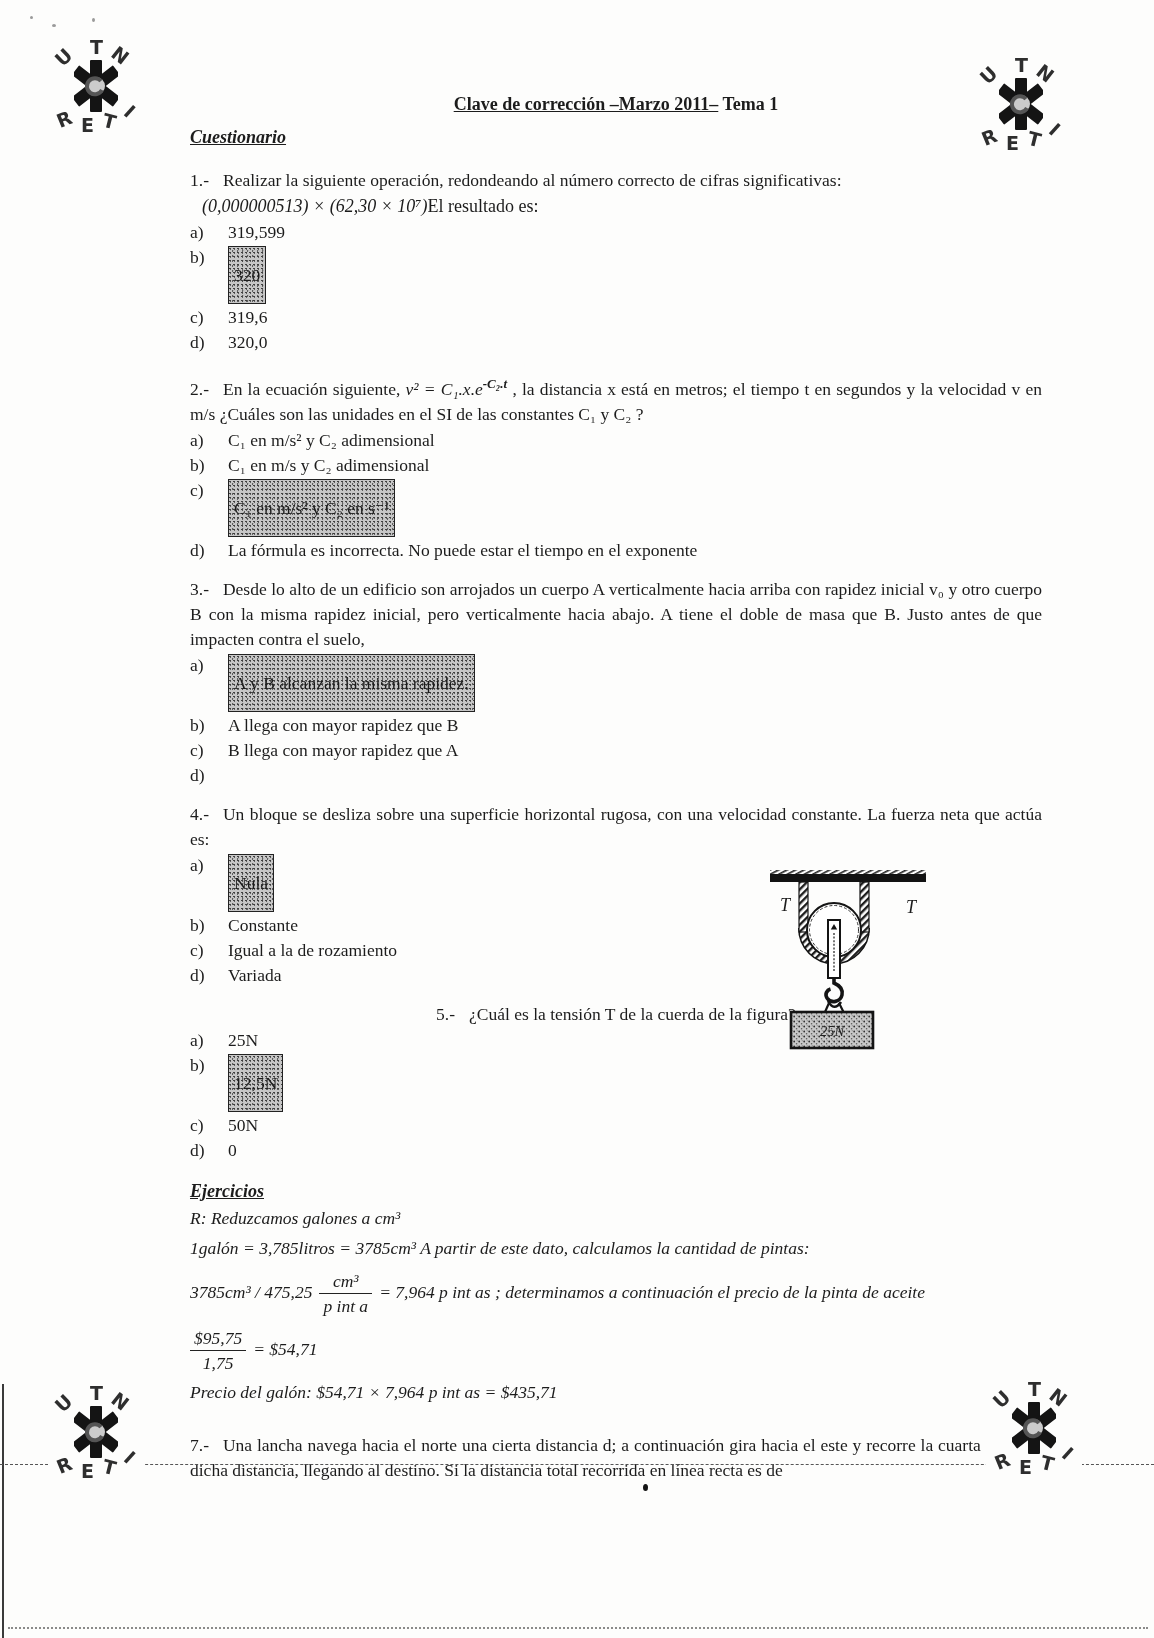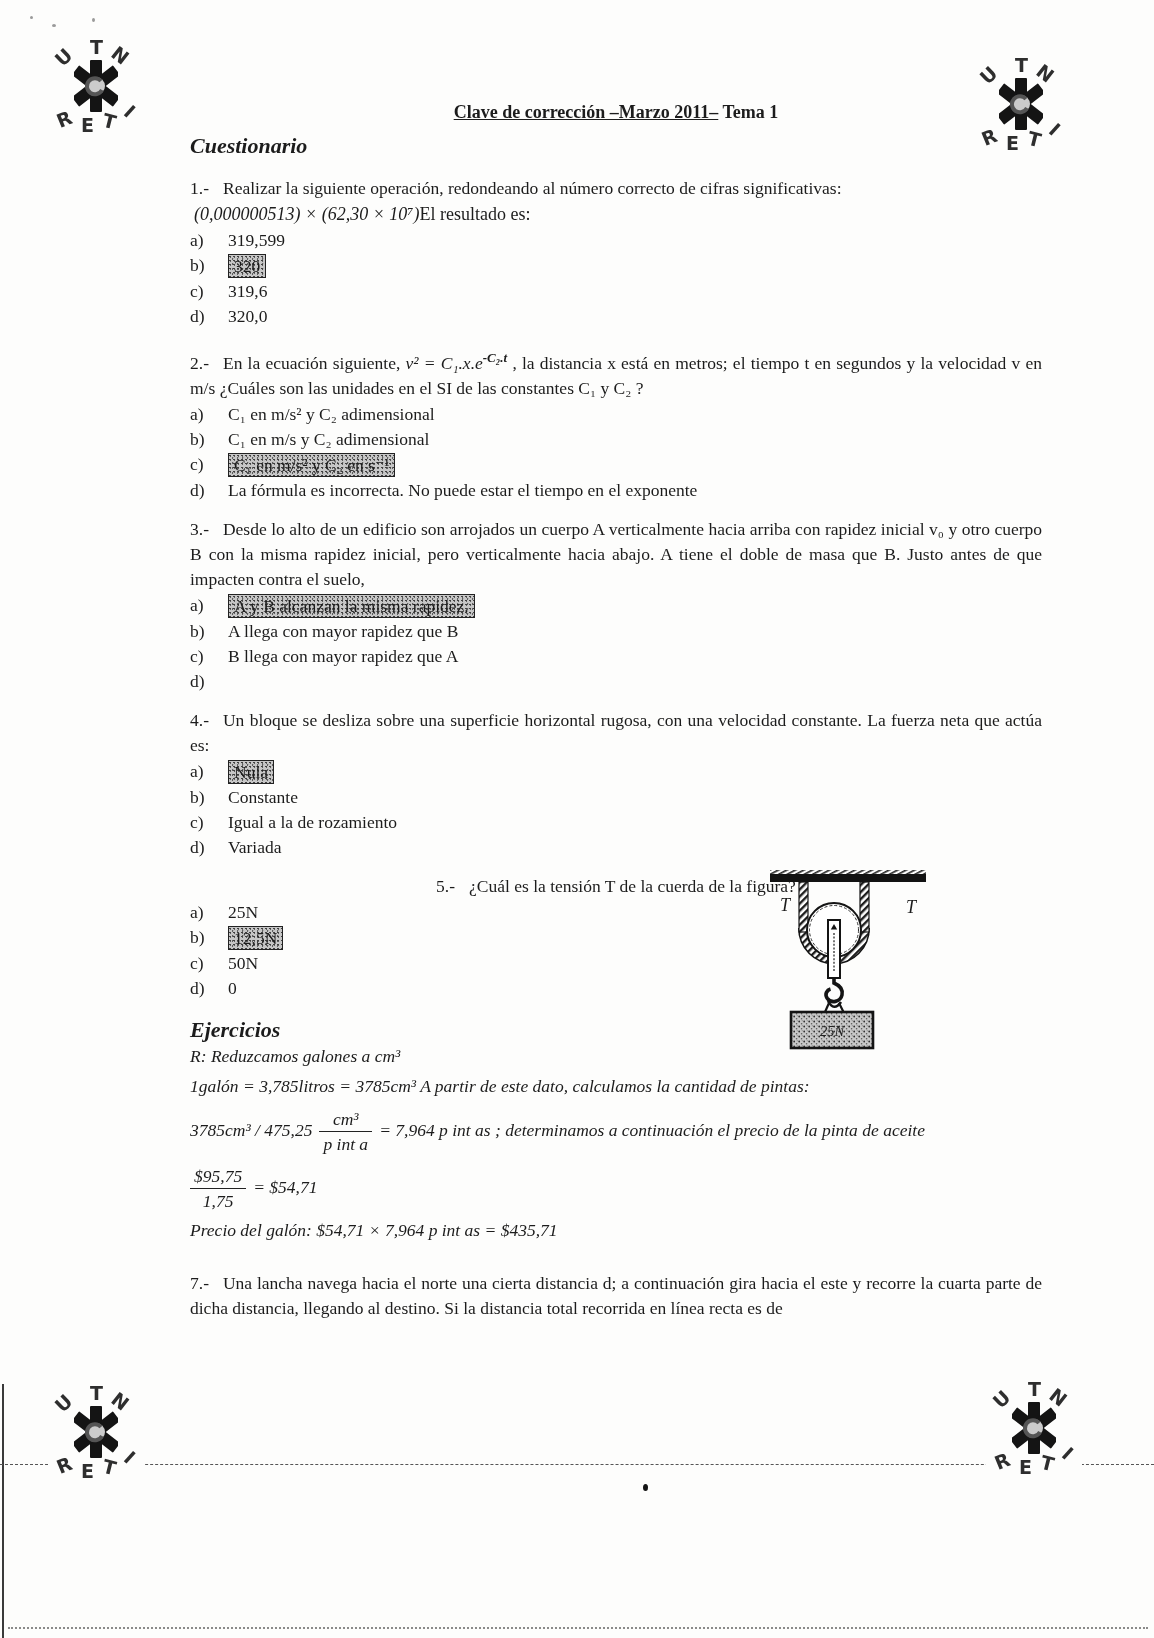--- a/index.html
+++ b/index.html
@@ -2,42 +2,42 @@
 <html><head>
 <meta charset="utf-8">
 <style>
   html,body{margin:0;padding:0;background:#dcdcdc;}
   .page{
     position:relative;width:1154px;height:1638px;margin:0 auto;
     background:#fefefdf5;background-color:#fdfdfc;overflow:hidden;
     font-family:"Liberation Serif","DejaVu Serif",serif;
     color:#1c1c1c;font-size:17.5px;line-height:25px;
   }
-  .content{position:absolute;left:190px;right:112px;top:100px;}
+  .content{position:absolute;left:190px;right:112px;top:92px;}
   .title{text-align:center;font-weight:bold;font-size:18px;white-space:nowrap;}
   .title .u{text-decoration:underline;}
-  .sec{font-weight:bold;font-style:italic;font-size:22px;margin-top:8px;}
+  .sec{font-weight:bold;font-style:italic;text-decoration:underline;font-size:18px;margin-top:8px;}
   .sec2{margin-top:16px;}
   .q{margin:0;text-align:justify;}
   .mt1{margin-top:18px;} .mt2{margin-top:16px;} .mt3{margin-top:14px;}
   .qnum{font-weight:normal;padding-right:14px;}
-  .fline{margin:1px 4px;font-size:18px;}
+  .fline{margin:1px 12px;font-size:18px;}
   .math{font-style:italic;}
   .opts{margin:1px 0 0 0;}
   .opt{display:flex;line-height:25px;margin:0;}
   .olabel{width:38px;flex:none;}
   .otext{}
   .hl{
     display:inline-block;border:1.6px solid #222;
     background-color:#c6c6c6;
     background-image:
       radial-gradient(circle at 30% 40%, #3f3f3f 0 0.9px, rgba(0,0,0,0) 1.1px),
       radial-gradient(circle at 72% 76%, #606060 0 0.8px, rgba(0,0,0,0) 1px);
     background-size:4px 4px,5px 5px;
-    padding:0 5px;line-height:22px;margin:1px 0;
+    padding:17px 5px;line-height:22px;margin:1px 0;
   }
   .sol{font-style:italic;margin:4px 0 0 0;}
   .sol-r{margin-top:2px;}
   .sol-line{margin-top:5px;}
   .frac{display:inline-block;vertical-align:middle;text-align:center;margin:0 7px;line-height:24px;}
   .frac .num{display:block;border-bottom:1.6px solid #222;padding:0 4px;}
   .frac .den{display:block;padding:0 4px;}
   .fracline{margin-top:8px;}
   sup{font-size:13px;font-weight:bold;}
   

